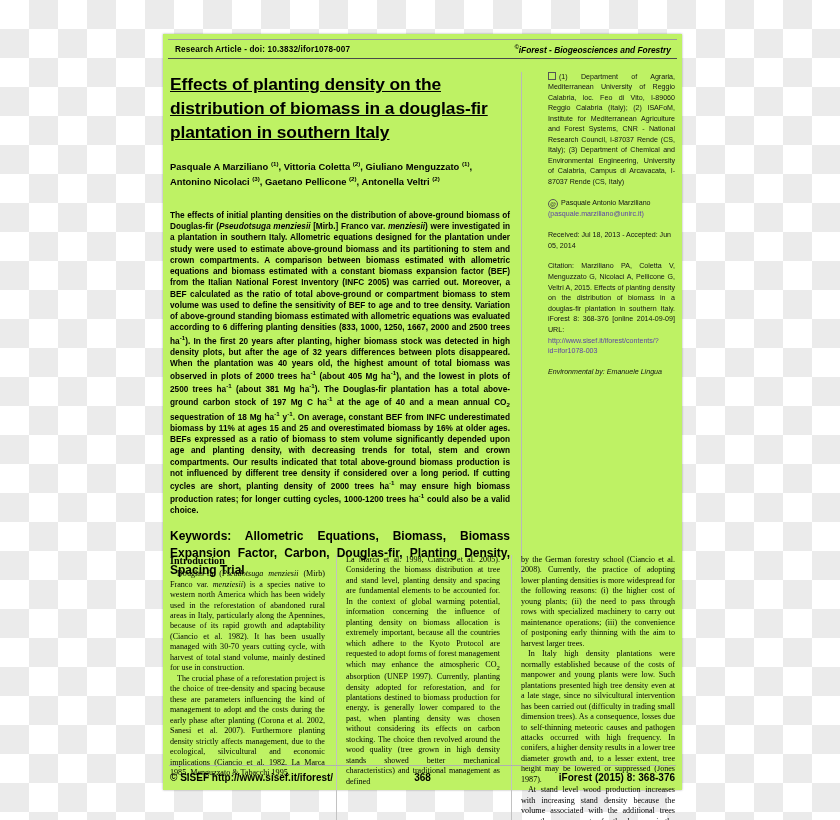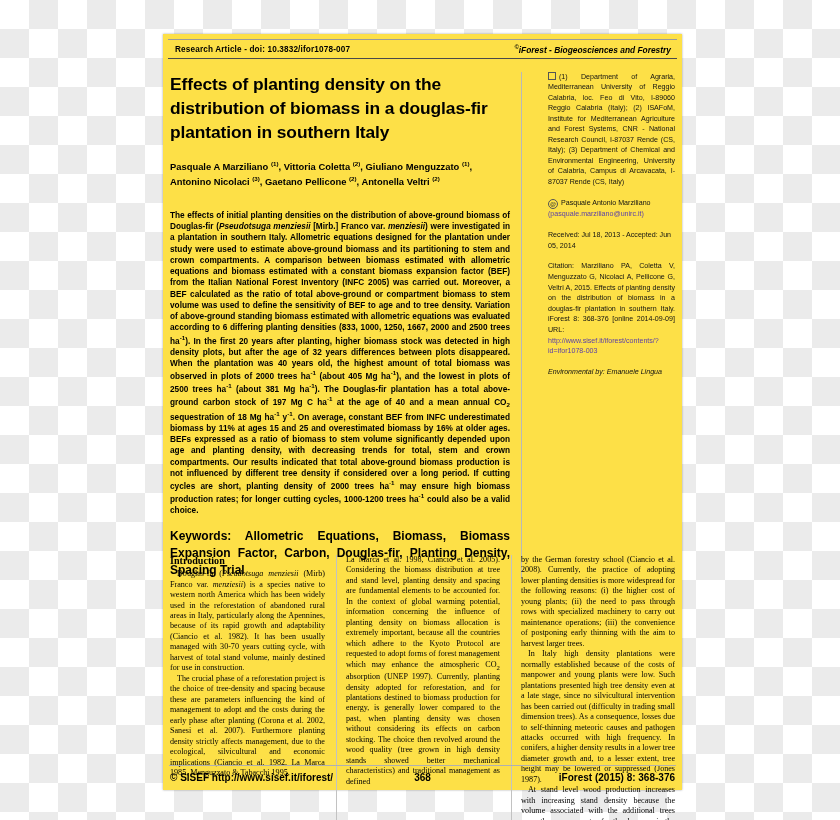--- a/index.html
+++ b/index.html
@@ -26,21 +26,21 @@
     background-size: 58px 58px;
     background-position: 0 0, 29px 29px;
   }
 
   #page {
     position: absolute;
     left: 163px;
     top: 34px;
     width: 519px;
     height: 756px;
-    background: #fde047;
+    background: #bef264;
     box-shadow: 0 0 2px rgba(0,0,0,0.35);
     box-sizing: border-box;
   }
 
   
   .runhead {
     position: absolute;
     left: 5px;
     top: 5px;
     right: 5px;
@@ -89,20 +89,21 @@
   }
 
   .title {
     font-family: "Liberation Sans", sans-serif;
     font-size: 17.4px;
     font-weight: bold;
     line-height: 1.38;
     color: #000;
     margin: 0 0 15px 0;
     letter-spacing: -0.1px;
+    text-decoration: underline;
   }
   .authors {
     font-family: "Liberation Sans", sans-serif;
     font-size: 9.4px;
     font-weight: bold;
     line-height: 1.62;
     color: #000;
     margin: 0 0 20px 0;
   }
   .authors .sup { font-size: 6.2px; vertical-align: super; font-weight: bold; }

